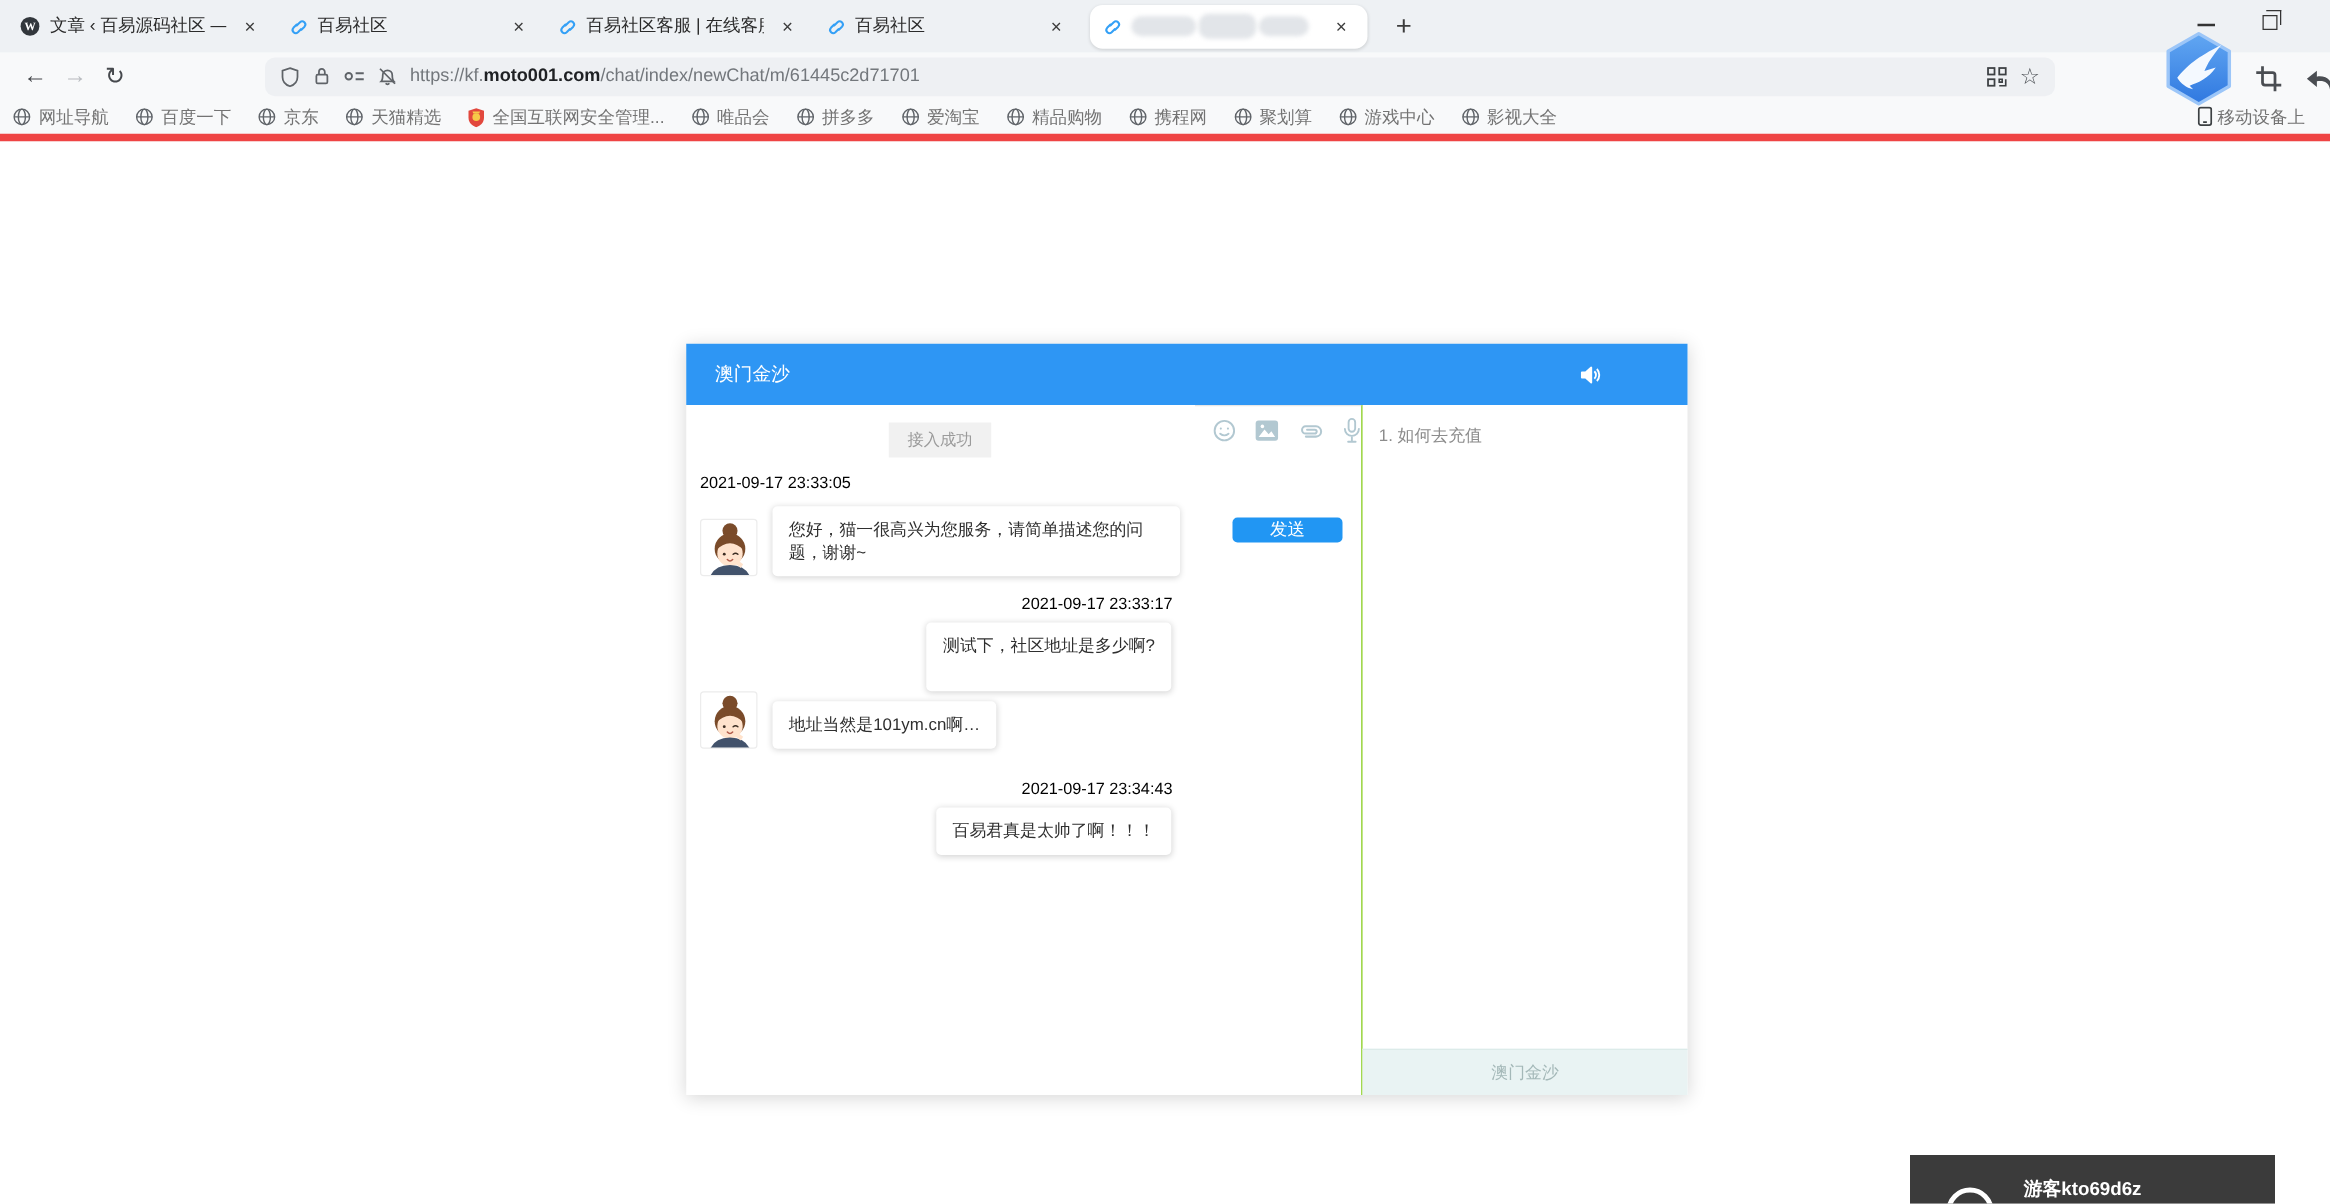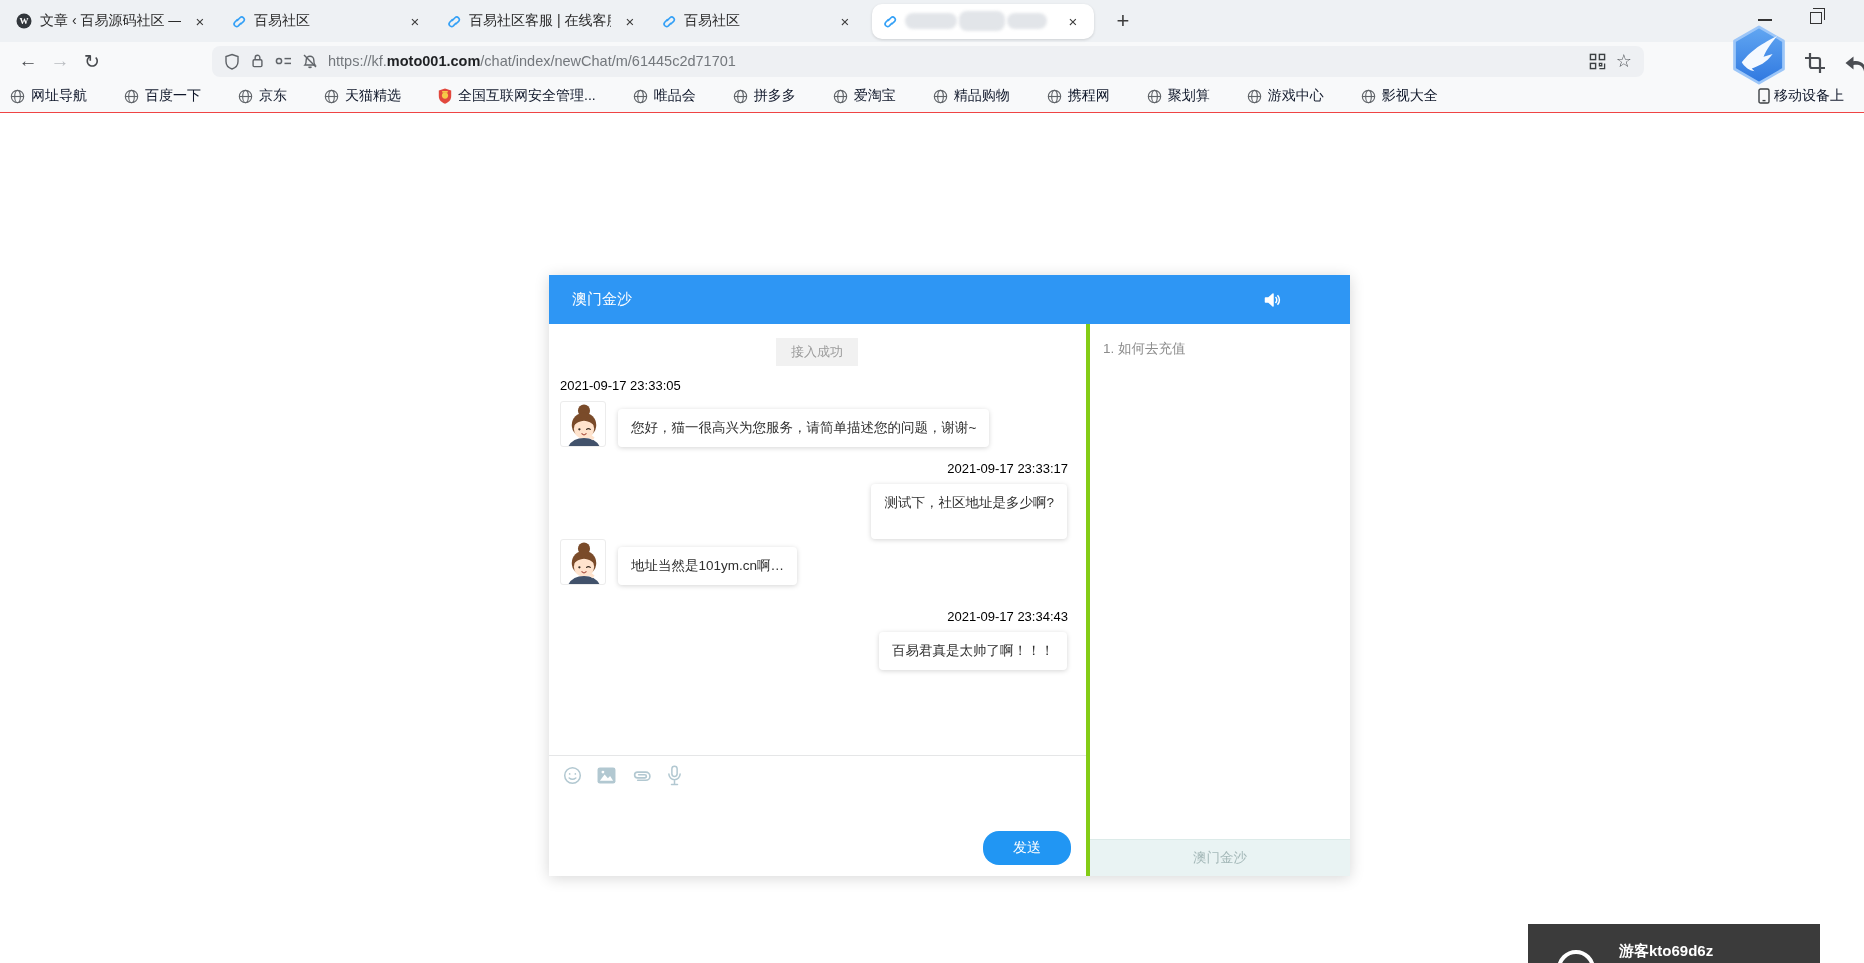--- a/index.html
+++ b/index.html
@@ -23,50 +23,50 @@
   .toolbar { height:38px; background:#f8f9fa; display:flex; align-items:center; padding:0 12px; }
   .nav-btn { width:32px; text-align:center; font-size:19px; color:#46494d; }
   .nav-btn.disabled { color:#b9bcc0; }
   .urlbar { margin-left:104px; width:1432px; height:31px; background:#eef0f3; border-radius:8px; display:flex; align-items:center; gap:10px; padding:0 12px; }
   .url-text { flex:1; font-size:14.5px; color:#73777c; white-space:nowrap; overflow:hidden; }
   .url-text b { color:#1f2124; font-weight:bold; }
   .ubar-icon { display:flex; align-items:center; }
   .star-ic { font-size:18px; color:#4d5156; }
 
   
-  .bookmarks { height:33px; background:#f8f9fa; border-bottom:1px solid #ef4444; display:flex; align-items:center; gap:37px; padding:0 10px; font-size:14px; color:#0f172a; overflow:hidden; }
+  .bookmarks { height:33px; background:#f8f9fa; border-bottom:6px solid #ef4444; display:flex; align-items:center; gap:21px; padding:0 10px; font-size:14px; color:#737373; overflow:hidden; }
   .bm { display:flex; align-items:center; gap:6px; white-space:nowrap; }
-  .bm-mobile { margin-left:auto; display:flex; align-items:center; gap:4px; padding-right:0; min-width:96px; }
+  .bm-mobile { margin-left:auto; display:flex; align-items:flex-start; gap:4px; padding-right:0; min-width:96px; }
 
   
   .thunder { position:absolute; left:1730px; top:24px; width:58px; height:62px; z-index:30; }
   .side-tools { position:absolute; top:52px; z-index:30; }
   .crop-tool { left:1804px; } .undo-tool { left:1844px; }
 
   
   .chat-window { position:absolute; left:549px; top:275px; width:801px; height:601px; background:#fff; box-shadow:0 2px 14px rgba(0,0,0,.16); display:flex; flex-direction:column; }
   .chat-header { height:49px; background:#2e96f4; display:flex; align-items:center; justify-content:space-between; padding:0 68px 0 23px; color:#fff; font-size:15px; flex:none; }
   .chat-body { flex:1; display:flex; min-height:0; }
-  .chat-main { width:541px; border-right:4px solid #84cc16; display:flex; flex-direction:column; }
+  .chat-main { width:541px; border-right:1px solid #84cc16; display:flex; flex-direction:row; }
   .messages { flex:1; padding:12px 12px 0 11px; overflow:hidden; }
   .badge-wrap { text-align:center; margin-top:2px; }
   .badge { display:inline-block; background:#f1f1f1; color:#9b9b9b; font-size:13px; padding:5px 15px; }
   .ts { font-size:13px; color:#000000; margin:14px 0 8px; }
   .ts.first { margin-top:12px; }
   .ts.right { text-align:right; margin-right:6px; }
   .msg-row { display:flex; gap:12px; align-items:flex-end; }
   .avatar { width:46px; height:46px; border:1px solid #ececec; border-radius:3px; background:#fff; flex:none; overflow:hidden; }
   .bubble { background:#fff; border-radius:4px; padding:10px 13px; font-size:13.5px; color:#2f2f2f; box-shadow:0 1px 5px rgba(0,0,0,.17); max-width:420px; }
   .msg-row .bubble { margin-top:4px; }
   .row-right { display:flex; justify-content:flex-end; padding-right:7px; }
   .bubble.tall { padding-bottom:27px; }
   .input-area { height:121px; border-top:1px solid #e5e6e7; position:relative; flex:none; }
   .input-toolbar { display:flex; gap:15px; padding:9px 0 0 14px; }
   .tool-ic { display:flex; align-items:center; }
-  .send-btn { position:absolute; right:15px; bottom:11px; width:88px; height:34px; background:#2196f3; color:#fff; border:none; border-radius:16px; font-size:14px; font-family:inherit; }
+  .send-btn { position:absolute; right:15px; bottom:11px; width:88px; height:20px; background:#2196f3; color:#fff; border:none; border-radius:4px; font-size:14px; font-family:inherit; }
 
   
   .sidebar { flex:1; position:relative; }
   .sb-header { padding:13px 17px 12px; font-size:14px; color:#4d4d4d; border-bottom:1px solid #eaeaea; }
   .sb-item { padding:16px 13px; font-size:13.5px; color:#8c8c8c; }
   .sb-footer { position:absolute; left:0; right:0; bottom:0; height:37px; background:#e9f3f3; border-top:1px solid #dcebe9; color:#a4b8b8; font-size:13.5px; display:flex; align-items:center; justify-content:center; }
 
   
   .guest-panel { position:absolute; left:1528px; top:924px; width:292px; height:39px; background:#3b3b3b; overflow:hidden; z-index:40; }
   .guest-avatar { position:absolute; left:29px; top:26px; width:38px; height:38px; border:4px solid #fff; border-radius:50%; }

